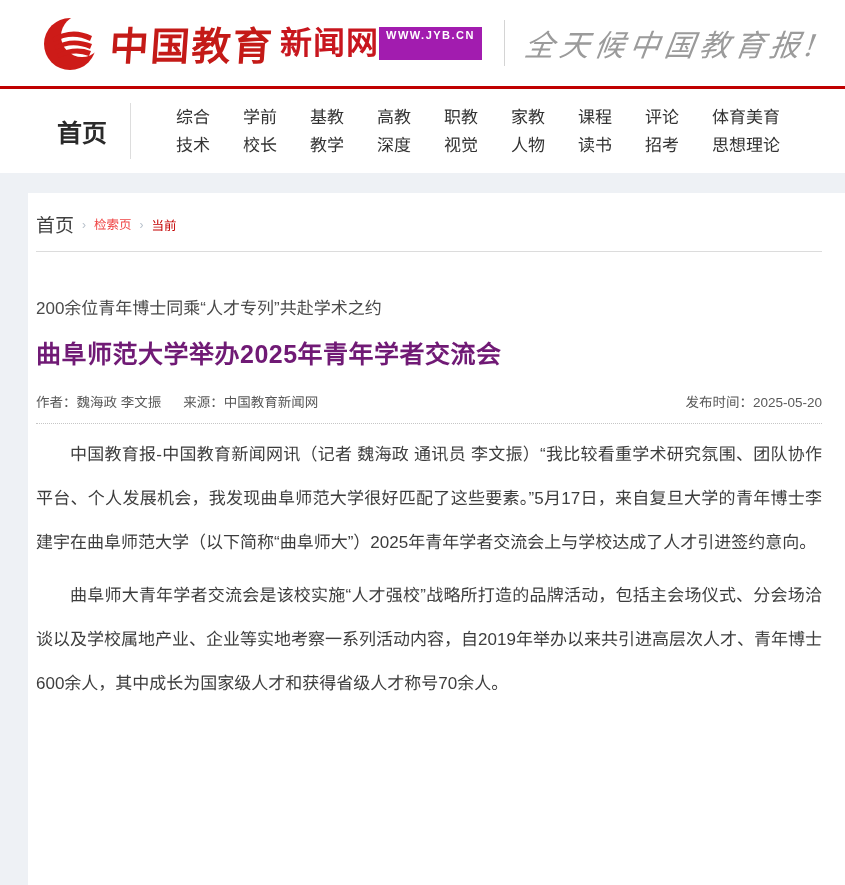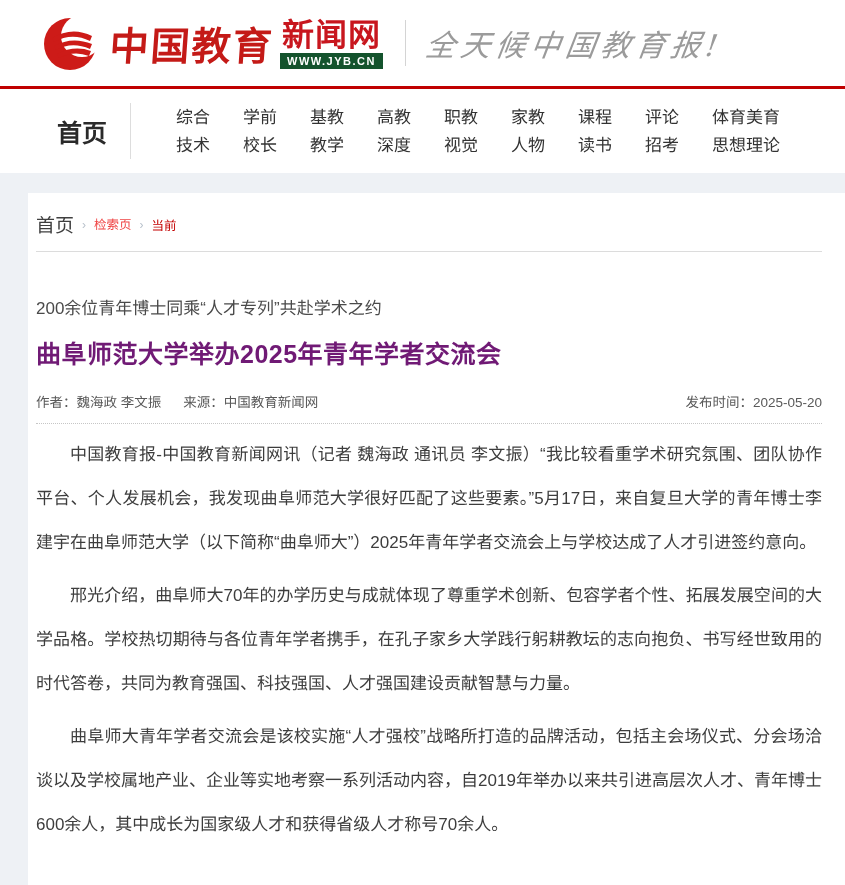--- a/index.html
+++ b/index.html
@@ -23,31 +23,31 @@
   .brand-calligraphy {
     font-family: "DejaVu Serif", "Liberation Serif", serif;
     font-weight: bold;
     font-size: 39px;
     color: #c41a17;
     letter-spacing: 2px;
     transform: skewX(-4deg);
     margin-right: 6px;
     white-space: nowrap;
   }
-  .brand-bold-block { display: flex; flex-direction: column; align-items: center; }
+  .brand-bold-block { display: flex; flex-direction: row; align-items: center; }
   .brand-bold {
     font-size: 32px;
     font-weight: 900;
     color: #c8161e;
     letter-spacing: 1px;
     line-height: 34px;
     white-space: nowrap;
   }
   .brand-url {
-    background: #14532d;
+    background: #a21caf;
     color: #ffffff;
     font-size: 11px;
     font-weight: bold;
     letter-spacing: 1.5px;
     padding: 2px 7px 1px;
     line-height: 13px;
     margin-top: 1px;
     align-self: stretch;
     text-align: center;
   }
@@ -243,18 +243,17 @@
     <div class="meta-row">
       <span class="meta-author">作者：魏海政 李文振</span>
       <span class="meta-source">来源：中国教育新闻网</span>
       <span class="meta-time">发布时间：2025-05-20</span>
     </div>
 
     <div class="dotted-rule"></div>
 
     <div class="article">
         <p>中国教育报-中国教育新闻网讯（记者 魏海政 通讯员 李文振）“我比较看重学术研究氛围、团队协作平台、个人发展机会，我发现曲阜师范大学很好匹配了这些要素。”5月17日，来自复旦大学的青年博士李建宇在曲阜师范大学（以下简称“曲阜师大”）2025年青年学者交流会上与学校达成了人才引进签约意向。</p>
-        <p>邢光介绍，曲阜师大70年的办学历史与成就体现了尊重学术创新、包容学者个性、拓展发展空间的大学品格。学校热切期待与各位青年学者携手，在孔子家乡大学践行躬耕教坛的志向抱负、书写经世致用的时代答卷，共同为教育强国、科技强国、人才强国建设贡献智慧与力量。</p>
         <p>曲阜师大青年学者交流会是该校实施“人才强校”战略所打造的品牌活动，包括主会场仪式、分会场洽谈以及学校属地产业、企业等实地考察一系列活动内容，自2019年举办以来共引进高层次人才、青年博士600余人，其中成长为国家级人才和获得省级人才称号70余人。</p>
       </div>
 
   </div>
 </div>
 
 </body></html>

